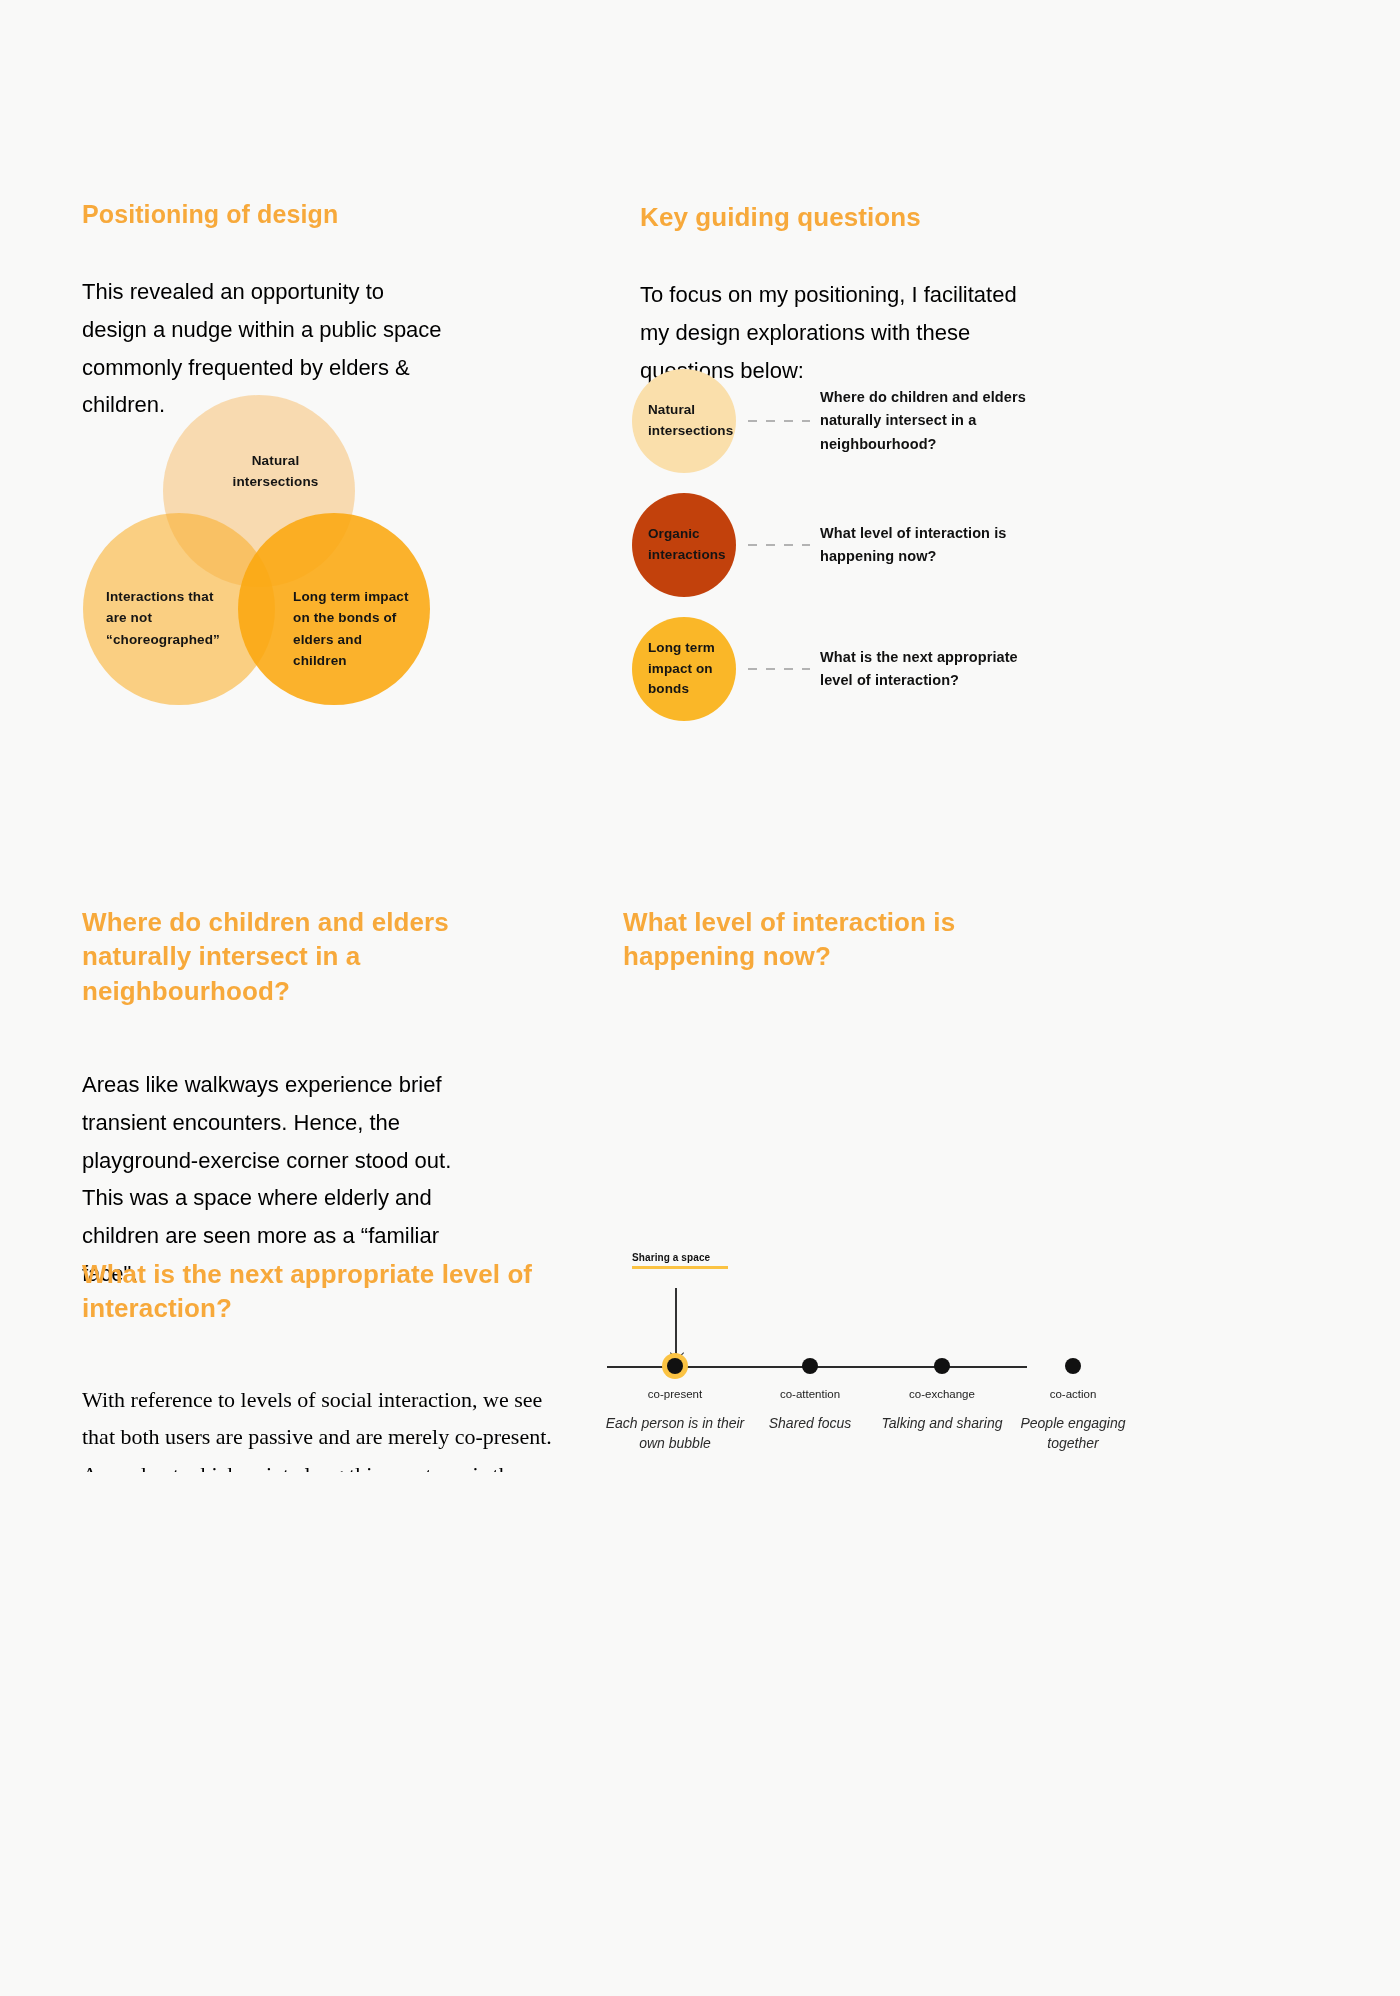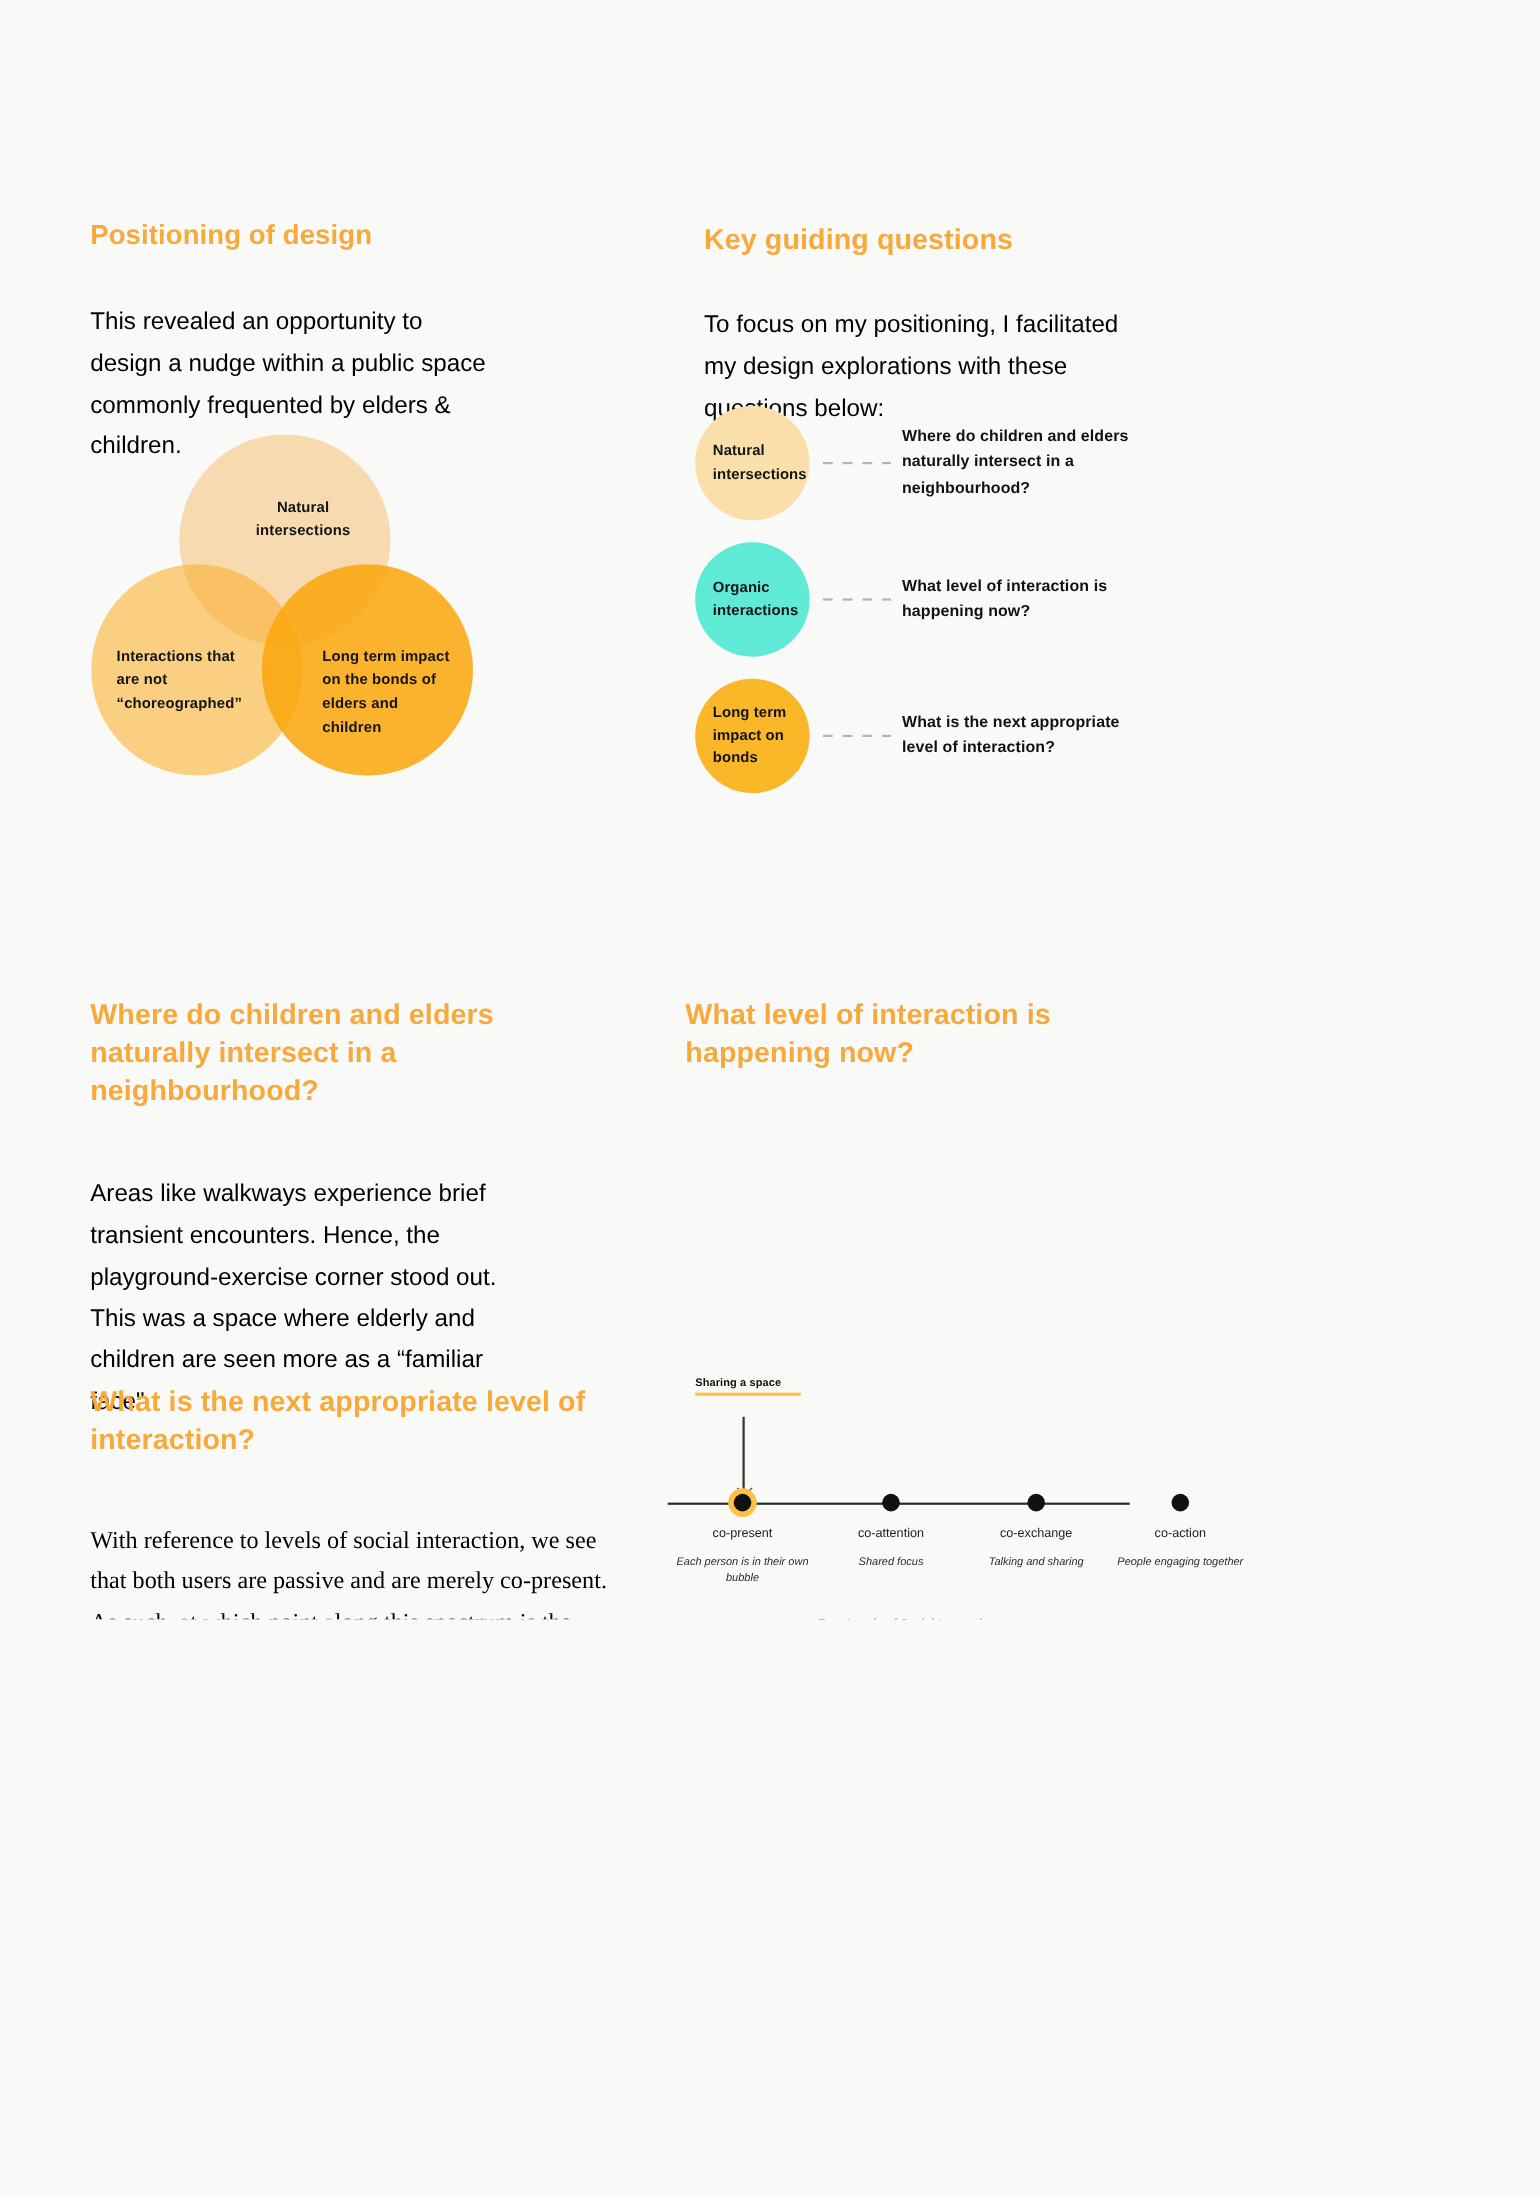--- a/index.html
+++ b/index.html
@@ -120,21 +120,21 @@
     display: block;
     font-size: 13.5px;
     font-weight: 700;
     color: #141414;
     line-height: 1.55;
     padding-left: 16px;
     width: 100%;
     letter-spacing: 0.1px;
   }
   .kq-bubble.tone-1 { background: #fadfab; }
-  .kq-bubble.tone-2 { background: #5eead4; }
+  .kq-bubble.tone-2 { background: #c2410c; }
   .kq-bubble.tone-3 { background: #fab728; }
   .kq-dash {
     flex: 0 0 62px;
     height: 2px;
     margin-left: 12px;
     margin-right: 10px;
     background-image: linear-gradient(to right, #b3b3b3 0 9px, transparent 9px 18px);
     background-size: 18px 2px;
     background-repeat: repeat-x;
   }
@@ -223,21 +223,21 @@
     font-size: 11.5px;
     color: #1d1d1d;
     font-weight: 400;
   }
   .sp-desc {
     position: absolute;
     left: -70px;
     top: 48px;
     width: 140px;
     text-align: center;
-    font-size: 10px;
+    font-size: 14px;
     color: #2b2b2b;
     font-style: italic;
     line-height: 1.42;
   }
   #sp-chart-title {
     position: absolute;
     left: 0;
     top: 230px;
     width: 480px;
     text-align: center;

